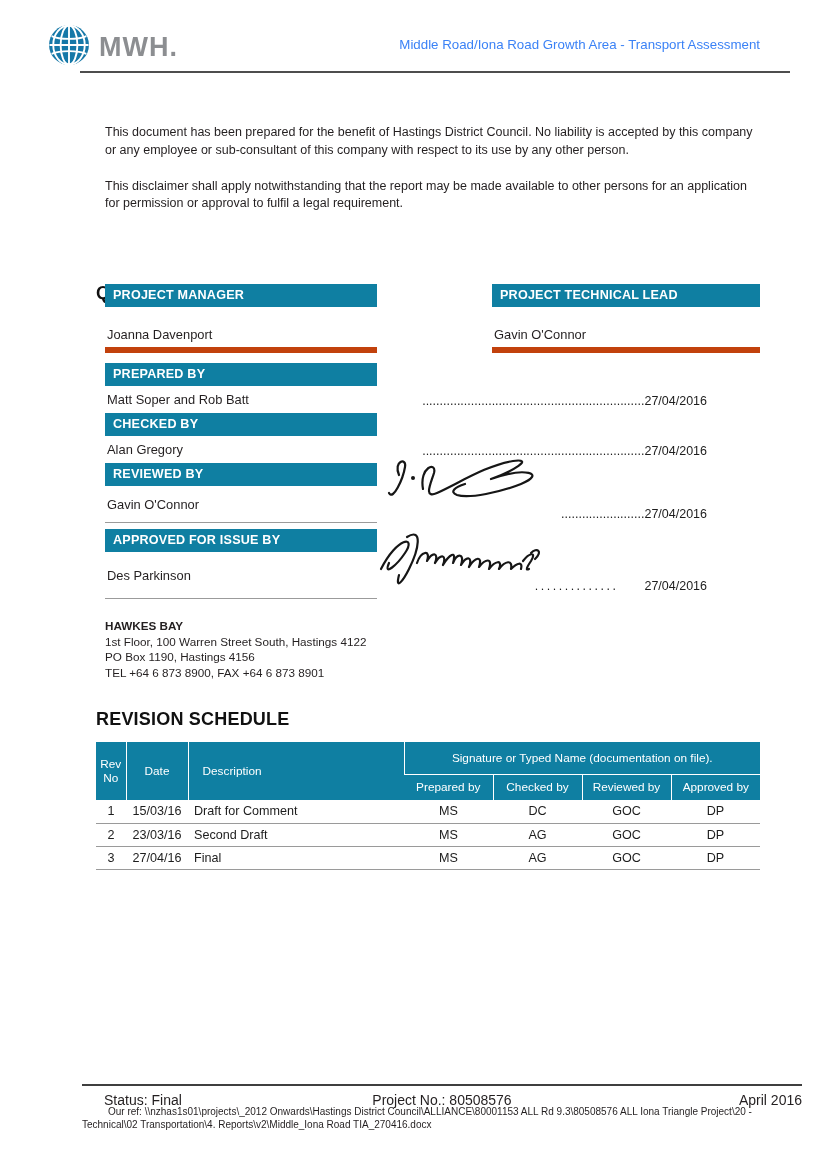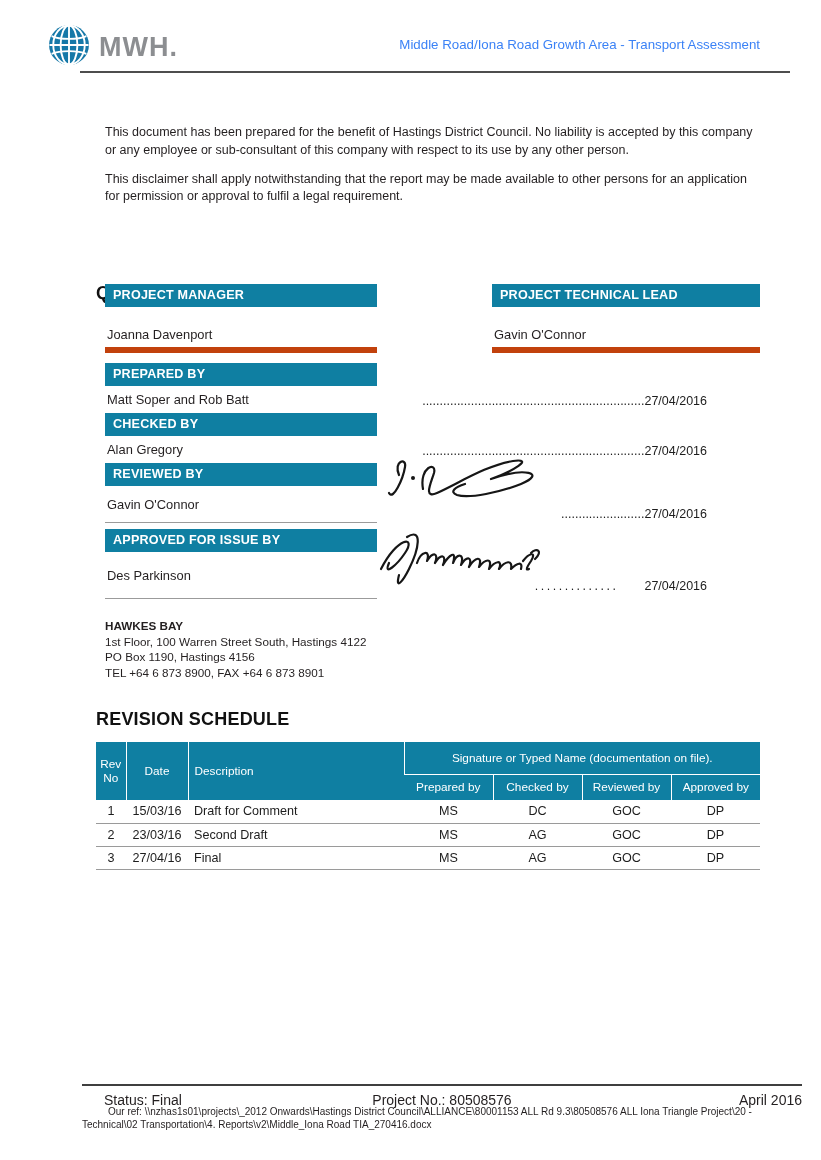--- a/index.html
+++ b/index.html
@@ -8,21 +8,21 @@
   .page { position:relative; width:821px; height:1160px; background:#fff; overflow:hidden; }
 
   
   .brand { position:absolute; left:48px; top:24px; display:flex; align-items:center; gap:9px; }
   .brand-text { font-size:27px; font-weight:bold; color:#8c8e91; letter-spacing:1px; }
   .doc-title { position:absolute; top:37px; right:61px; font-size:13.3px; color:#3b82f6; }
   .header-rule { position:absolute; left:80px; top:71px; width:710px; height:2px; background:#4d4d4d; }
 
   
   .disclaimer { position:absolute; left:105px; top:124px; width:660px; font-size:12.5px; line-height:1.42; }
-  .disclaimer p + p { margin-top:11px; }
+  .disclaimer p + p { margin-top:18px; }
 
   .section-heading { position:absolute; font-size:18px; font-weight:bold; color:#111; letter-spacing:0.2px; }
   #qs-heading { left:96px; top:251px;margin-top:32px; }
   #rs-heading { left:96px; top:709px; }
 
   
   .qs-top { position:absolute; left:105px; top:284px; width:655px; display:flex; }
   .qs-col-left  { width:272px; }
   .qs-col-right { width:268px; margin-left:115px; }
   .role-bar, .so-bar {
@@ -62,21 +62,21 @@
   .rs-table col.c-date { width:62px; }
   .rs-table col.c-desc { width:216px; }
   .rs-table col.c-sig  { width:89px; }
   .rs-table thead th {
     background:#0f7fa2; color:#fff; font-weight:normal; font-size:11.8px;
     text-align:center; vertical-align:middle; line-height:1.2; padding:2px 1px;
   }
   .rs-table thead tr.h-top th { height:32px; }
   .rs-table thead tr.h-sub th { height:26px; border-top:1.5px solid #fff; }
   .rs-table thead th + th { border-left:1.5px solid #fff; }
-  .rs-table thead th.h-desc { text-align:left; padding-left:6px; }
+  .rs-table thead th.h-desc { text-align:left; padding-left:14px; }
   .rs-table tbody td {
     height:23px; font-size:12.6px; text-align:center; vertical-align:middle;
     border-bottom:1px solid #9a9a9a; color:#1d1d1d;
   }
   .rs-table tbody td.b-desc { text-align:left; padding-left:6px; }
 
   
   .footer-rule { position:absolute; left:82px; top:1084px; width:720px; height:2px; background:#3f3f3f; }
   .footer-line1 { position:absolute; left:82px; top:1092px; width:720px; height:13px; font-size:14px; }
   .footer-line1 .f-left { position:absolute; left:22px; top:0; }

